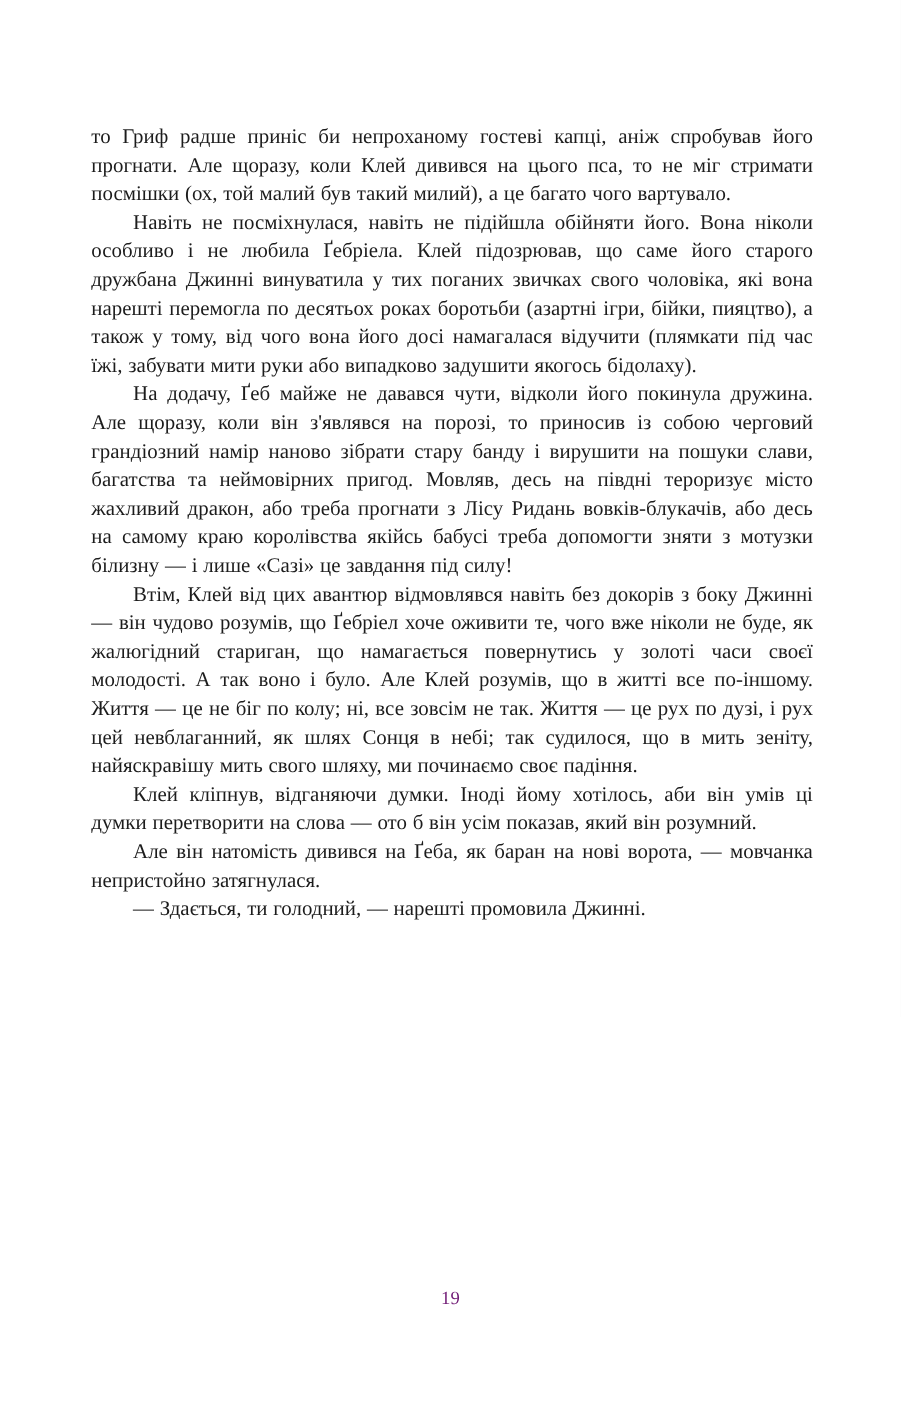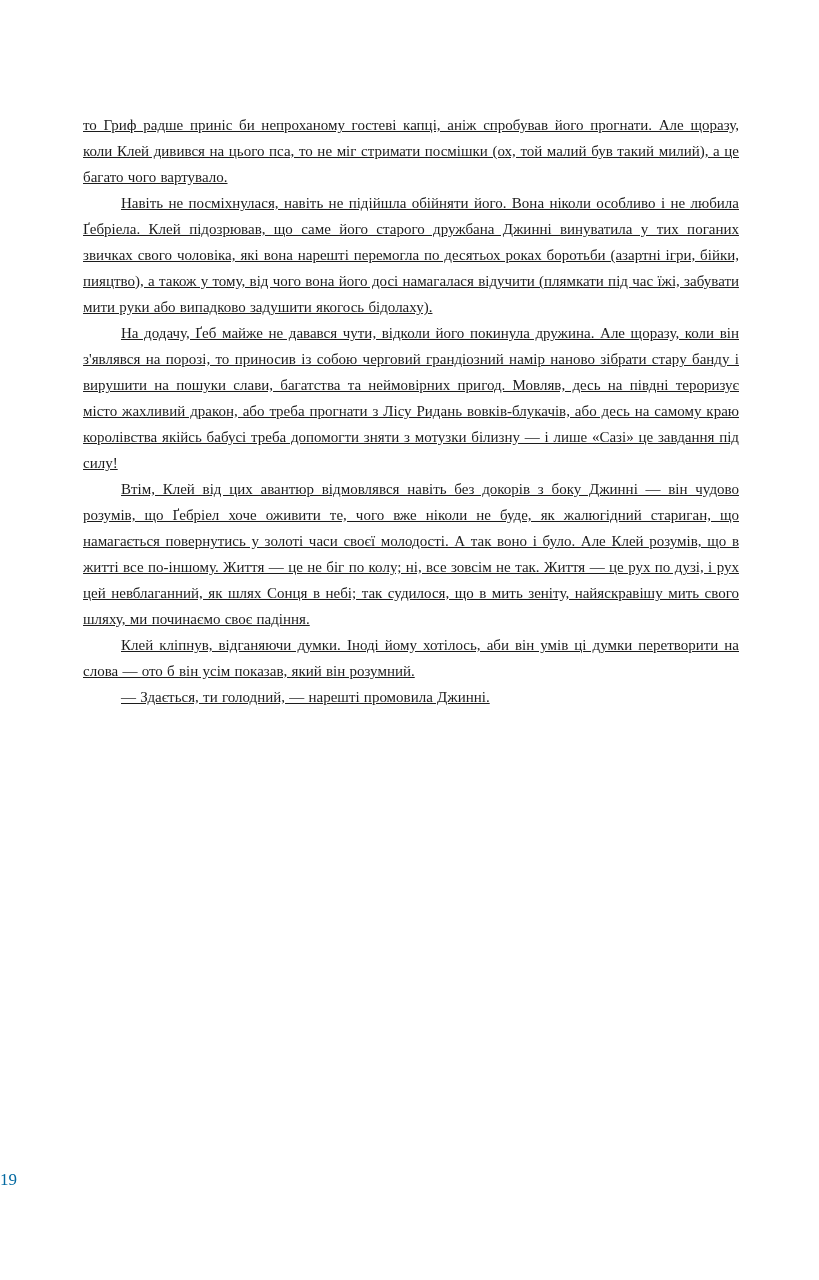--- a/index.html
+++ b/index.html
@@ -15,53 +15,53 @@
     background: #ffffff;
     overflow: hidden;
     font-family: "Liberation Serif", "DejaVu Serif", serif;
     color: #1c1c1c;
   }
   .text-block {
     position: absolute;
     left: 83px;
     top: 112px;
     width: 656px;
-    font-size: 15px;
+    font-size: 19px;
     line-height: 26px;
     text-align: justify;
     hyphens: auto;
     -webkit-hyphens: auto;
     word-spacing: 0.5px;
-    text-decoration: underline;
   }
   .text-block p {
     margin: 0;
     padding: 0;
     text-indent: 38px;
   }
   .text-block p.no-indent {
     text-indent: 0;
   }
   .page-number {
     position: absolute;
     left: 0;
     top: 1170px;
     width: 100%;
-    text-align: left;
+    text-align: center;
     font-size: 17px;
     line-height: 20px;
-    color: #0369a1;
+    color: #701a75;
   }
 </style>
 </head>
 <body>
 
 <div class="book-page">
   <div class="text-block">
       <p class="no-indent">то Гриф радше приніс би непроханому гостеві капці, аніж спробував його прогнати. Але щоразу, коли Клей дивився на цього пса, то не міг стримати посмішки (ох, той малий був такий милий), а це багато чого вартувало.</p>
       <p class="indent">Навіть не посміхнулася, навіть не підійшла обійняти його. Вона ніколи особливо і не любила Ґебріела. Клей підозрював, що саме його старого дружбана Джинні винуватила у тих поганих звичках свого чоловіка, які вона нарешті перемогла по десятьох роках боротьби (азартні ігри, бійки, пияцтво), а також у тому, від чого вона його досі намагалася відучити (плямкати під час їжі, забувати мити руки або випадково задушити якогось бідолаху).</p>
       <p class="indent">На додачу, Ґеб майже не давався чути, відколи його покинула дружина. Але щоразу, коли він з'являвся на порозі, то приносив із собою черговий грандіозний намір наново зібрати стару банду і вирушити на пошуки слави, багатства та неймовірних пригод. Мовляв, десь на півдні тероризує місто жахливий дракон, або треба прогнати з Лісу Ридань вовків-блукачів, або десь на самому краю королівства якійсь бабусі треба допомогти зняти з мотузки білизну — і лише «Сазі» це завдання під силу!</p>
       <p class="indent">Втім, Клей від цих авантюр відмовлявся навіть без докорів з боку Джинні — він чудово розумів, що Ґебріел хоче оживити те, чого вже ніколи не буде, як жалюгідний стариган, що намагається повернутись у золоті часи своєї молодості. А так воно і було. Але Клей розумів, що в житті все по-іншому. Життя — це не біг по колу; ні, все зовсім не так. Життя — це рух по дузі, і рух цей невблаганний, як шлях Сонця в небі; так судилося, що в мить зеніту, найяскравішу мить свого шляху, ми починаємо своє падіння.</p>
       <p class="indent">Клей кліпнув, відганяючи думки. Іноді йому хотілось, аби він умів ці думки перетворити на слова — ото б він усім показав, який він розумний.</p>
+      <p class="indent">Але він натомість дивився на Ґеба, як баран на нові ворота, — мовчанка непристойно затягнулася.</p>
       <p class="indent">— Здається, ти голодний, — нарешті промовила Джинні.</p>
     </div>
   <div class="page-number">19</div>
 </div>
 
 </body></html>

